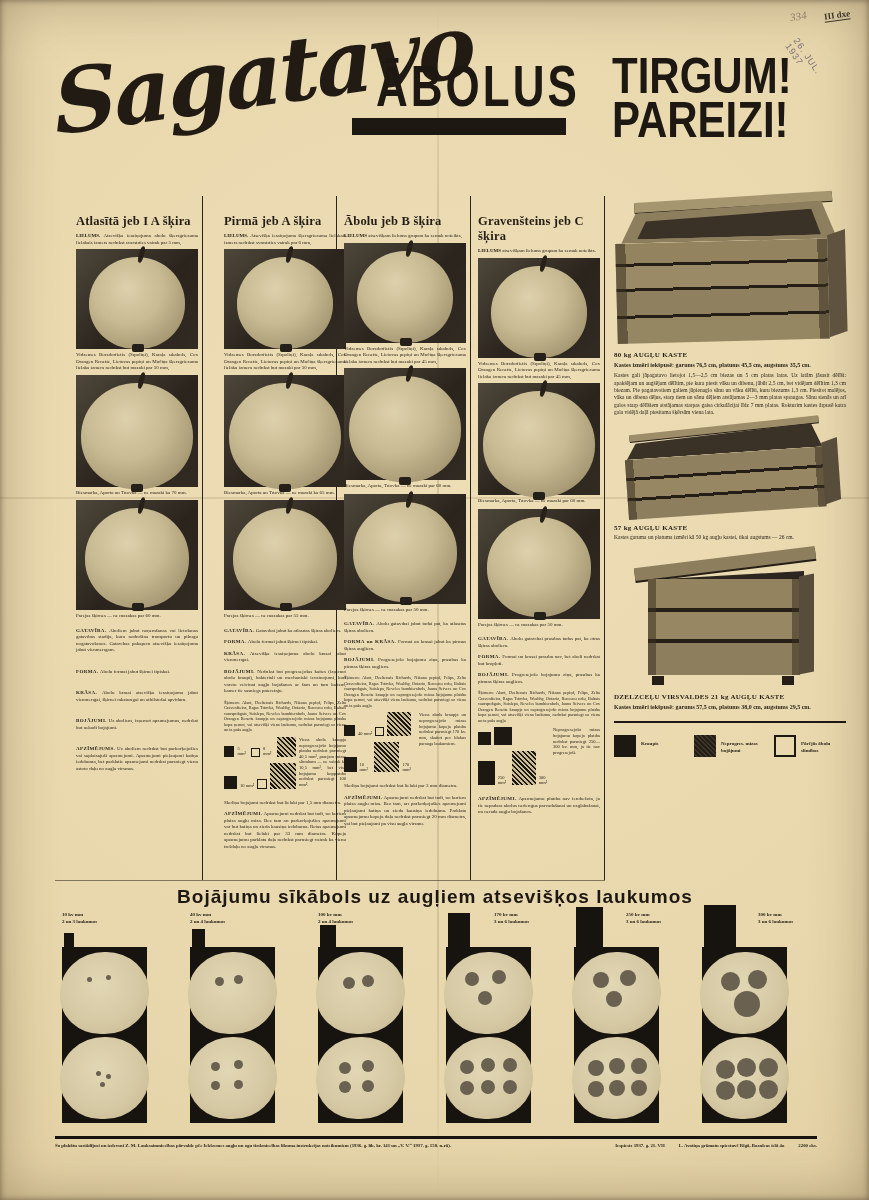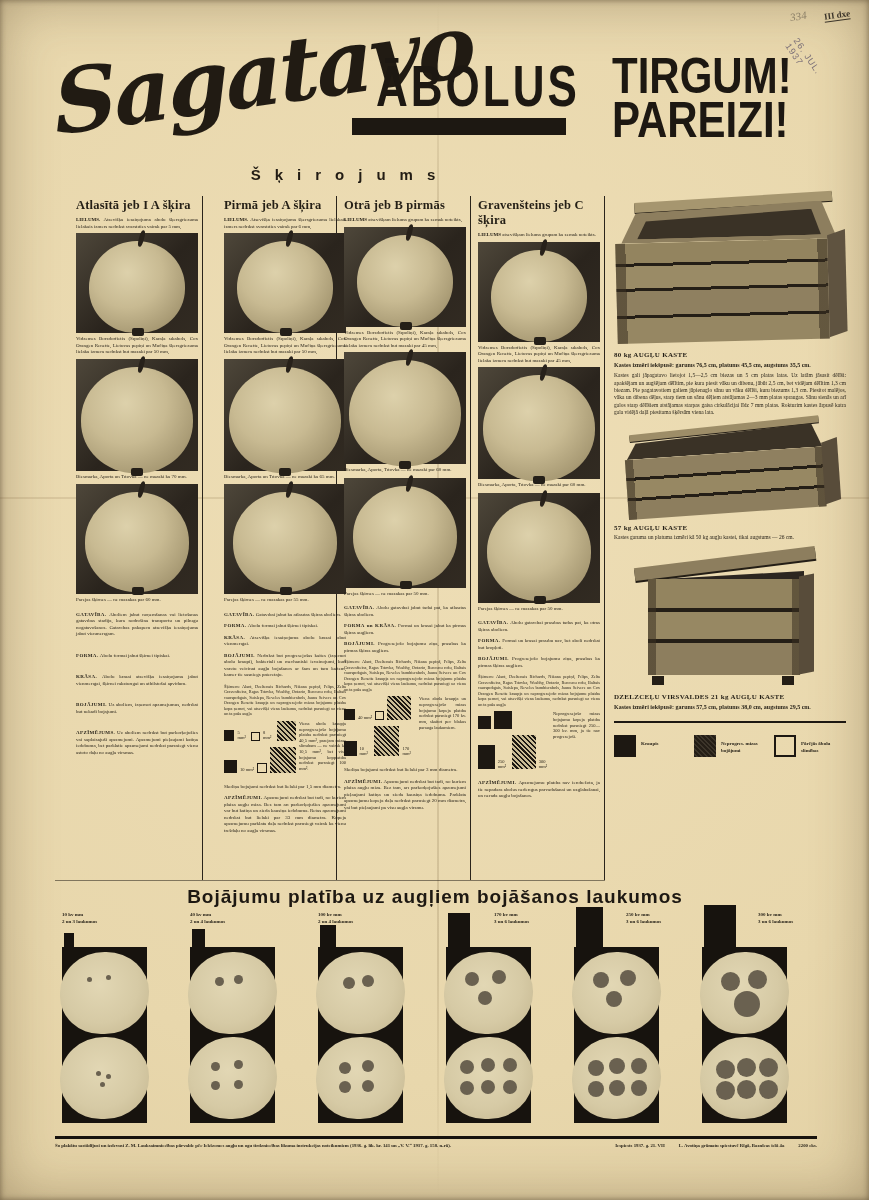--- a/index.html
+++ b/index.html
@@ -27,21 +27,21 @@
     transform:scaleY(1.18);transform-origin:top;letter-spacing:0;color:#1d1812;}
   .t-r2{position:absolute;left:612px;top:92px;font-size:42px;font-weight:900;font-family:"Liberation Sans",sans-serif;
     transform:scaleY(1.18);transform-origin:top;color:#1d1812;}
   .t-section{position:absolute;left:200px;top:166px;width:300px;text-align:center;font-size:15px;font-weight:bold;
     font-family:"Liberation Sans",sans-serif;letter-spacing:14px;color:#221c14;}
 
   
   .vrule{position:absolute;top:196px;height:684px;width:1px;background:#2a241b;}
   .hrule-cols{position:absolute;left:55px;top:880px;width:550px;height:1px;background:rgba(42,36,27,.55);}
   .col{position:absolute;top:198px;width:122px;}
-  .col-title{margin:0 0 4px 0;font-size:12.5px;font-weight:bold;font-family:"Liberation Serif",serif;letter-spacing:.2px;}
+  .col-title{margin:16px 0 4px 0;font-size:12.5px;font-weight:bold;font-family:"Liberation Serif",serif;letter-spacing:.2px;}
   .tiny{font-size:5px;line-height:1.3;text-align:justify;margin:2px 0;}
   .cap{margin:3px 0 4px 0;}
   .sec b{letter-spacing:.4px;}
   .col1 .sec{margin-bottom:15px;}
   .col2 .sec,.col3 .sec,.col4 .sec{margin-bottom:5px;}
   .secs{margin-top:8px;}
 
   .photo{position:relative;width:122px;margin:3px 0;background:linear-gradient(135deg,#4e473a 0%,#2a241d 55%,#322b22 100%);}
   .ph1{height:100px;}
   .ph2{height:112px;}
@@ -146,21 +146,20 @@
 
   <div class="pencil">334</div>
   <div class="inkstamp">III dxe</div>
   <div class="datestamp">26. JUL. 1937</div>
 
   <div class="t-script">Sagatavo</div>
   <div class="t-mid">ĀBOLUS</div>
   <div class="t-bar"></div>
   <div class="t-r1">TIRGUM!</div>
   <div class="t-r2">PAREIZI!</div>
-  <div class="t-section">Šķirojums</div>
 
   <div class="vrule" style="left:202px"></div>
   <div class="vrule" style="left:336px"></div>
   <div class="vrule" style="left:470px"></div>
   <div class="vrule" style="left:604px"></div>
   <div class="hrule-cols"></div>
 
   <div class="col col1" style="left:76px">
     <h2 class="col-title">Atlasītā jeb I A šķira</h2>
     <p class="tiny"><b>LIELUMS.</b> <span>Atsevišķā iesaiņojumā ābolu šķērsgriezuma lielākais izmērs nedrīkst svārstīties vairāk par 5 mm,</span></p>
@@ -223,21 +222,21 @@
           </div>
         </div>
         <div class="dnote">Viena ābola kraupja neprogresējošo bojājumu platība nedrīkst pārsniegt 40,5 mm², pārējām mizas slimībām — ne vairāk kā 10,5 mm², bet visu bojājumu kopplatība nedrīkst pārsniegt 100 mm².</div>
       </div>
       <p class="tiny sec">Skoliņa bojājumi nedrīkst būt lielāki par 1,5 mm diametrā.</p>
       <p class="tiny sec"><b>APZĪMĒJUMI.</b> <span>Apzīmējumi nedrīkst būt tādi, no kuriem plaisā augļu miza. Bez tam arī pārkorķojušies apzīmējumi var būt kātiņa un zieda kausiņa iedobumā. Rētās apzīmējumi nedrīkst būt lielāki par 33 mm diametrā. Kopējā apzīmējumu pārklātā daļa nedrīkst pārsniegt vairāk kā vienu trešdaļu no augļa virsmas.</span></p>
     </div>
   </div>
 
   <div class="col col3" style="left:344px">
-    <h2 class="col-title">Otrā jeb B pirmās</h2>
+    <h2 class="col-title">Ābolu jeb B šķira</h2>
     <p class="tiny"><b>LIELUMS</b> <span>atsevišķām lieluma grupām kā zemāk noteikts,</span></p>
     <div class="photo ph1">
         <div class="apple a1"></div>
       </div>
     <p class="tiny">Vidzemes Borsdorfietis (Sīpoliņi), Karaļa sīkābols, Cox Orangen Renette, Lietuvas pepiņi un Mučiņa šķērsgriezuma lielākā izmērā nedrīkst būt mazāki par 45 mm,</p>
     <div class="photo ph2">
         <div class="apple a2"></div>
       </div>
     <p class="tiny cap">Biesmarka, Aporta, Tītovka — ne mazāki par 60 mm.</p>
     <div class="photo ph3">
@@ -351,21 +350,21 @@
         <span class="leg-sw leg-tex"></span>
         <span class="leg-lbl">Neprogres. mizas bojājumi</span>
       </div>
       <div class="leg-item">
         <span class="leg-sw leg-out"></span>
         <span class="leg-lbl">Pārējās ābolu slimības</span>
       </div>
     </div>
   </div>
 
-  <div class="b-title">Bojājumu platība uz augļiem bojāšanos laukumos</div>
+  <div class="b-title">Bojājumu sīkābols uz augļiem atsevišķos laukumos</div>
 
   <div class="panel p1" style="left:62px">
     <div class="plabel" style="left:0">
       <div>10 kv mm</div>
       <div>2 un 3 laukumos</div>
     </div>
     <div class="ptab" style="left:2px;top:28px;width:10px;height:14px"></div>
     <div class="prect">
       <div class="bapple bap1 lay2">
           <span class="spot"></span>

